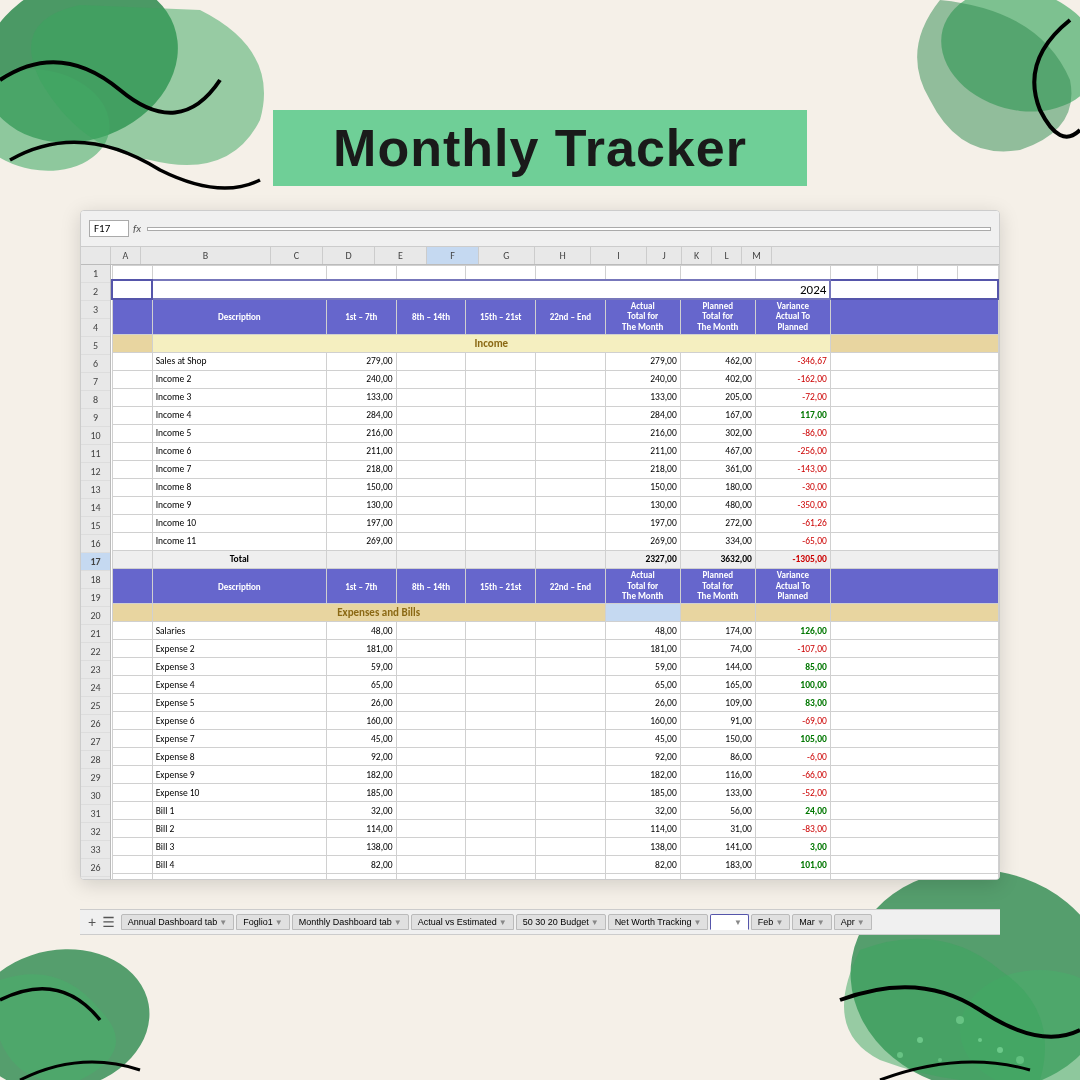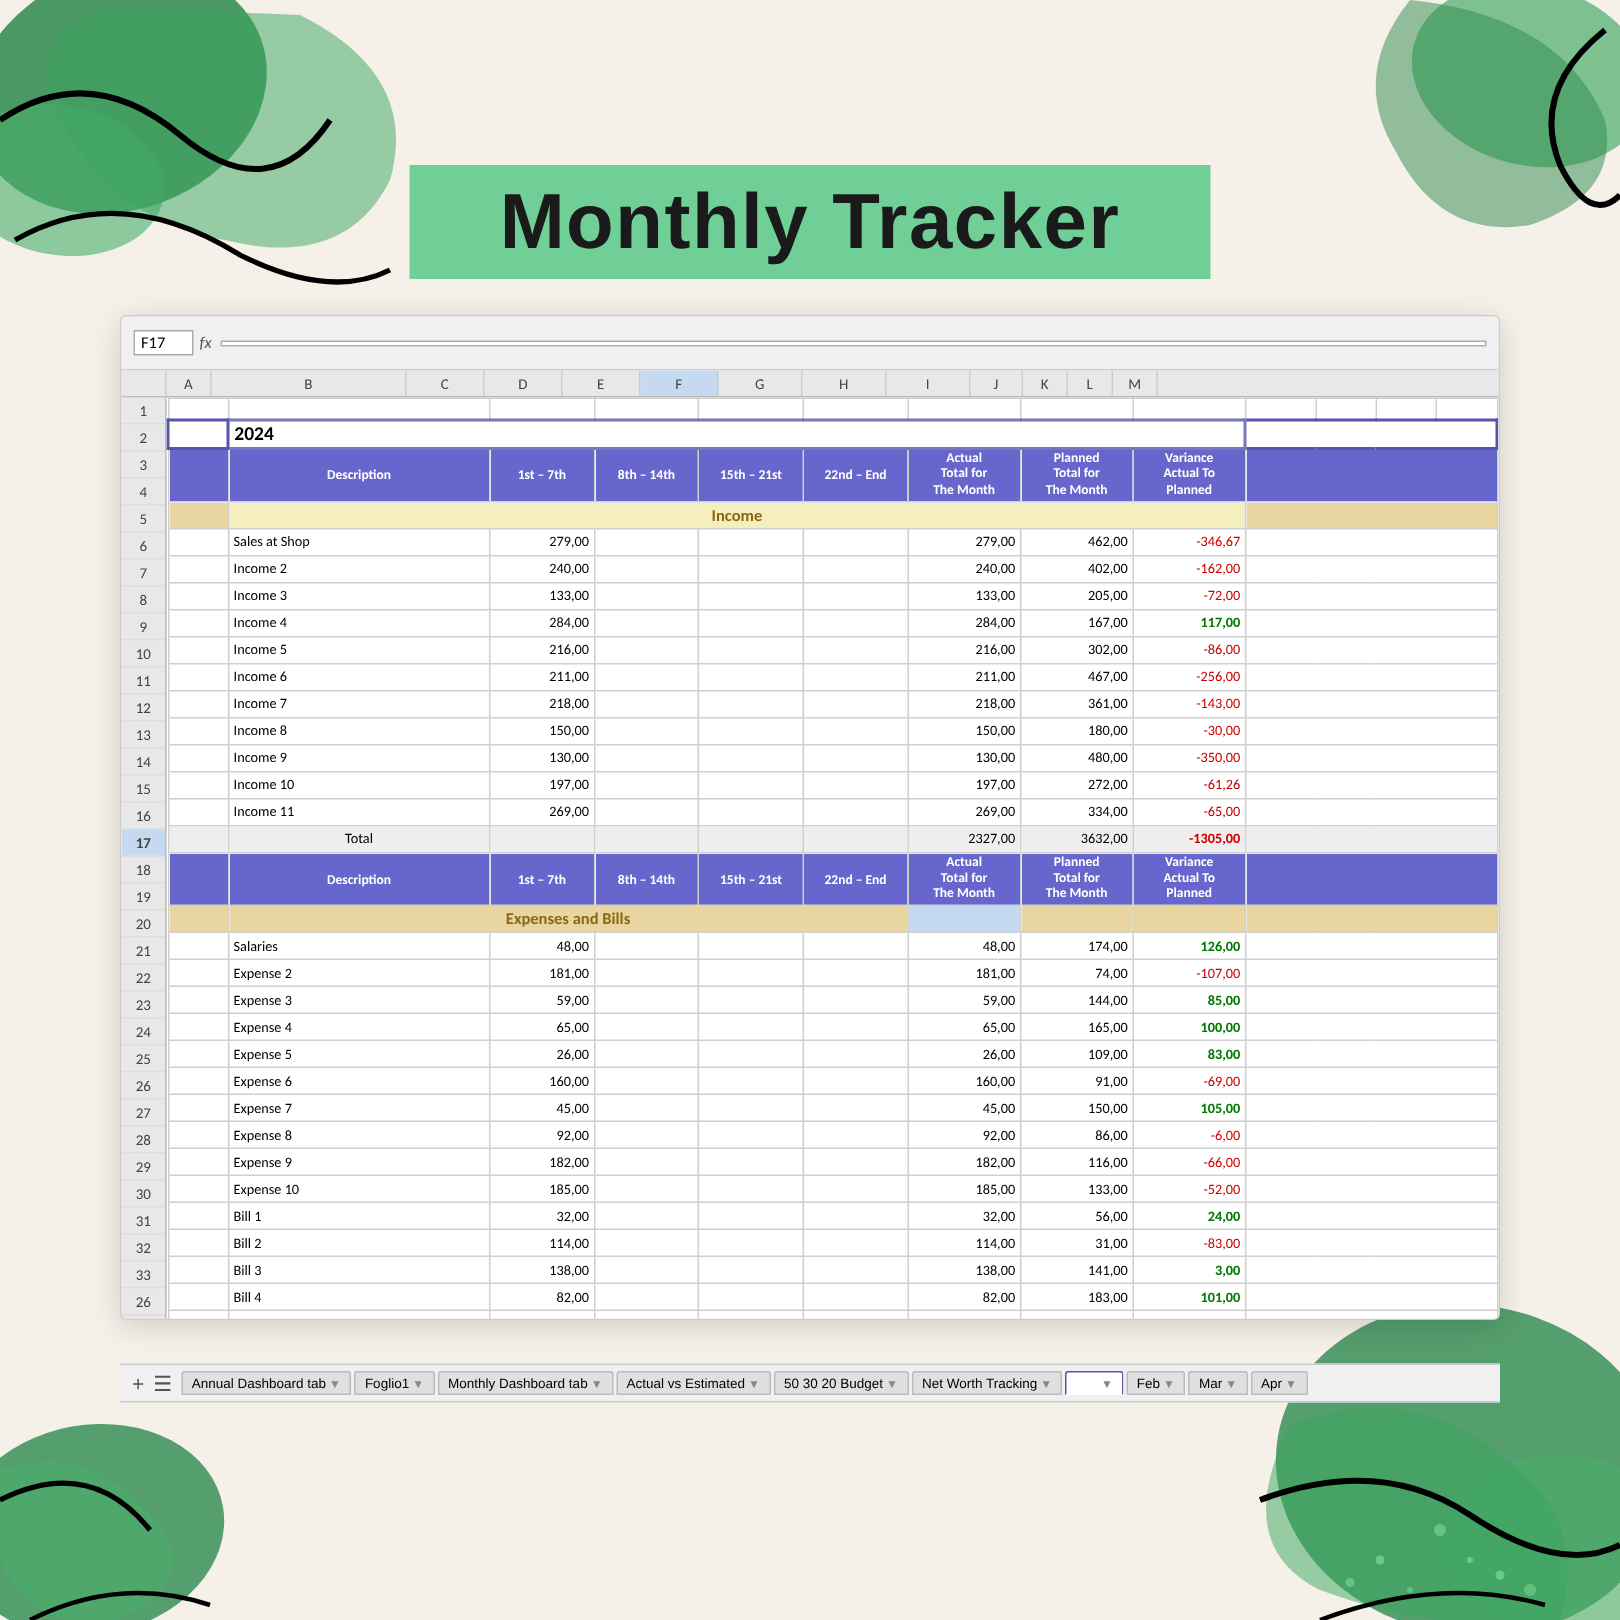--- a/index.html
+++ b/index.html
@@ -203,21 +203,21 @@
     }
     .data-row td.pos {
       text-align: right;
       color: #007700;
       font-weight: bold;
     }
 
     
     .total-row td {
       background: #efefef;
-      font-weight: normal;
+      font-weight: bold;
       font-size: 9.5px;
     }
     .total-row td.num { text-align: right; }
     .total-row td.neg { text-align: right; color: #cc0000; font-weight: bold; }
 
     
     .empty-row td {
       background: white;
       height: 14px;
     }
@@ -408,21 +408,21 @@
               <td style="width:56px"></td>
               <td style="width:56px"></td>
               <td style="width:35px"></td>
               <td style="width:30px"></td>
               <td style="width:30px"></td>
               <td style="width:30px"></td>
         </tr>
 
         <tr class="year-header">
           <td></td>
-          <td colspan="8" style="text-align:left; font-weight:bold; font-size:13px; border:2px solid #7777bb;">2024</td>
+          <td colspan="8" style="text-align:right; font-weight:normal; font-size:13px; border:2px solid #7777bb;">2024</td>
           <td colspan="4"></td>
         </tr>
 
         <tr class="col-desc-header">
           <td></td>
           <td style="background:#6666cc;color:white;font-weight:bold;text-align:center;font-size:9px;">Description</td>
           <td style="background:#6666cc;color:white;font-weight:bold;text-align:center;font-size:9px;">1st – 7th</td>
           <td style="background:#6666cc;color:white;font-weight:bold;text-align:center;font-size:9px;">8th – 14th</td>
           <td style="background:#6666cc;color:white;font-weight:bold;text-align:center;font-size:9px;">15th – 21st</td>
           <td style="background:#6666cc;color:white;font-weight:bold;text-align:center;font-size:9px;">22nd – End</td>

